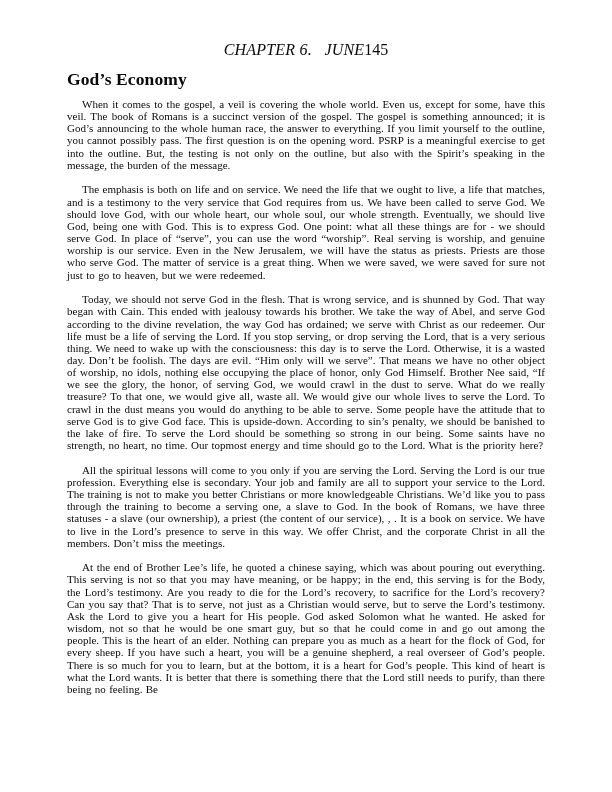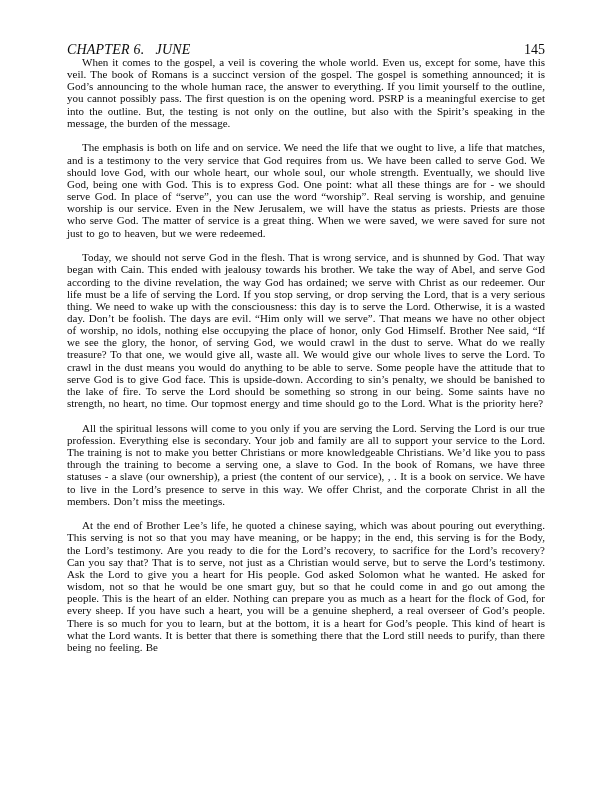--- a/index.html
+++ b/index.html
@@ -13,23 +13,23 @@
     height: 792px;
     box-sizing: border-box;
     padding: 44px 67px 0 67px;
     background: #ffffff;
     color: #0a0a0a;
     font-family: "Liberation Serif", "DejaVu Serif", serif;
     overflow: hidden;
   }
   .running-header {
     display: flex;
-    justify-content: space-between;
+    justify-content: center;
     align-items: baseline;
-    font-size: 14px;
+    font-size: 16px;
     line-height: 12px;
   }
   .header-left {
     font-style: italic;
     letter-spacing: 0.2px;
   }
   .header-right {
     font-style: normal;
   }
   h1.section-heading {
@@ -55,20 +55,21 @@
 <div class="page">
 
   <header class="running-header">
     <span class="header-left">CHAPTER 6.&nbsp;&nbsp;&nbsp;JUNE</span>
     <span class="header-right">145</span>
   </header>
 
   <main>
 
     <section>
+      <h1 class="section-heading">God’s Economy</h1>
       <p class="body-para">When it comes to the gospel, a veil is covering the whole world. Even us, except for some, have this veil. The book of Romans is a succinct version of the gospel. The gospel is something announced; it is God’s announcing to the whole human race, the answer to everything. If you limit yourself to the outline, you cannot possibly pass. The first question is on the opening word. PSRP is a meaningful exercise to get into the outline. But, the testing is not only on the outline, but also with the Spirit’s speaking in the message, the burden of the message.</p>
     </section>
 
     <section>
       <p class="body-para">The emphasis is both on life and on service. We need the life that we ought to live, a life that matches, and is a testimony to the very service that God requires from us. We have been called to serve God. We should love God, with our whole heart, our whole soul, our whole strength. Eventually, we should live God, being one with God. This is to express God. One point: what all these things are for - we should serve God. In place of “serve”, you can use the word “worship”. Real serving is worship, and genuine worship is our service. Even in the New Jerusalem, we will have the status as priests. Priests are those who serve God. The matter of service is a great thing. When we were saved, we were saved for sure not just to go to heaven, but we were redeemed.</p>
       <p class="body-para">Today, we should not serve God in the flesh. That is wrong service, and is shunned by God. That way began with Cain. This ended with jealousy towards his brother. We take the way of Abel, and serve God according to the divine revelation, the way God has ordained; we serve with Christ as our redeemer. Our life must be a life of serving the Lord. If you stop serving, or drop serving the Lord, that is a very serious thing. We need to wake up with the consciousness: this day is to serve the Lord. Otherwise, it is a wasted day. Don’t be foolish. The days are evil. “Him only will we serve”. That means we have no other object of worship, no idols, nothing else occupying the place of honor, only God Himself. Brother Nee said, “If we see the glory, the honor, of serving God, we would crawl in the dust to serve. What do we really treasure? To that one, we would give all, waste all. We would give our whole lives to serve the Lord. To crawl in the dust means you would do anything to be able to serve. Some people have the attitude that to serve God is to give God face. This is upside-down. According to sin’s penalty, we should be banished to the lake of fire. To serve the Lord should be something so strong in our being. Some saints have no strength, no heart, no time. Our topmost energy and time should go to the Lord. What is the priority here?</p>
       <p class="body-para">All the spiritual lessons will come to you only if you are serving the Lord. Serving the Lord is our true profession. Everything else is secondary. Your job and family are all to support your service to the Lord. The training is not to make you better Christians or more knowledgeable Christians. We’d like you to pass through the training to become a serving one, a slave to God. In the book of Romans, we have three statuses - a slave (our ownership), a priest (the content of our service), , . It is a book on service. We have to live in the Lord’s presence to serve in this way. We offer Christ, and the corporate Christ in all the members. Don’t miss the meetings.</p>
       <p class="body-para">At the end of Brother Lee’s life, he quoted a chinese saying, which was about pouring out everything. This serving is not so that you may have meaning, or be happy; in the end, this serving is for the Body, the Lord’s testimony. Are you ready to die for the Lord’s recovery, to sacrifice for the Lord’s recovery? Can you say that? That is to serve, not just as a Christian would serve, but to serve the Lord’s testimony. Ask the Lord to give you a heart for His people. God asked Solomon what he wanted. He asked for wisdom, not so that he would be one smart guy, but so that he could come in and go out among the people. This is the heart of an elder. Nothing can prepare you as much as a heart for the flock of God, for every sheep. If you have such a heart, you will be a genuine shepherd, a real overseer of God’s people. There is so much for you to learn, but at the bottom, it is a heart for God’s people. This kind of heart is what the Lord wants. It is better that there is something there that the Lord still needs to purify, than there being no feeling. Be</p>
     </section>
 

